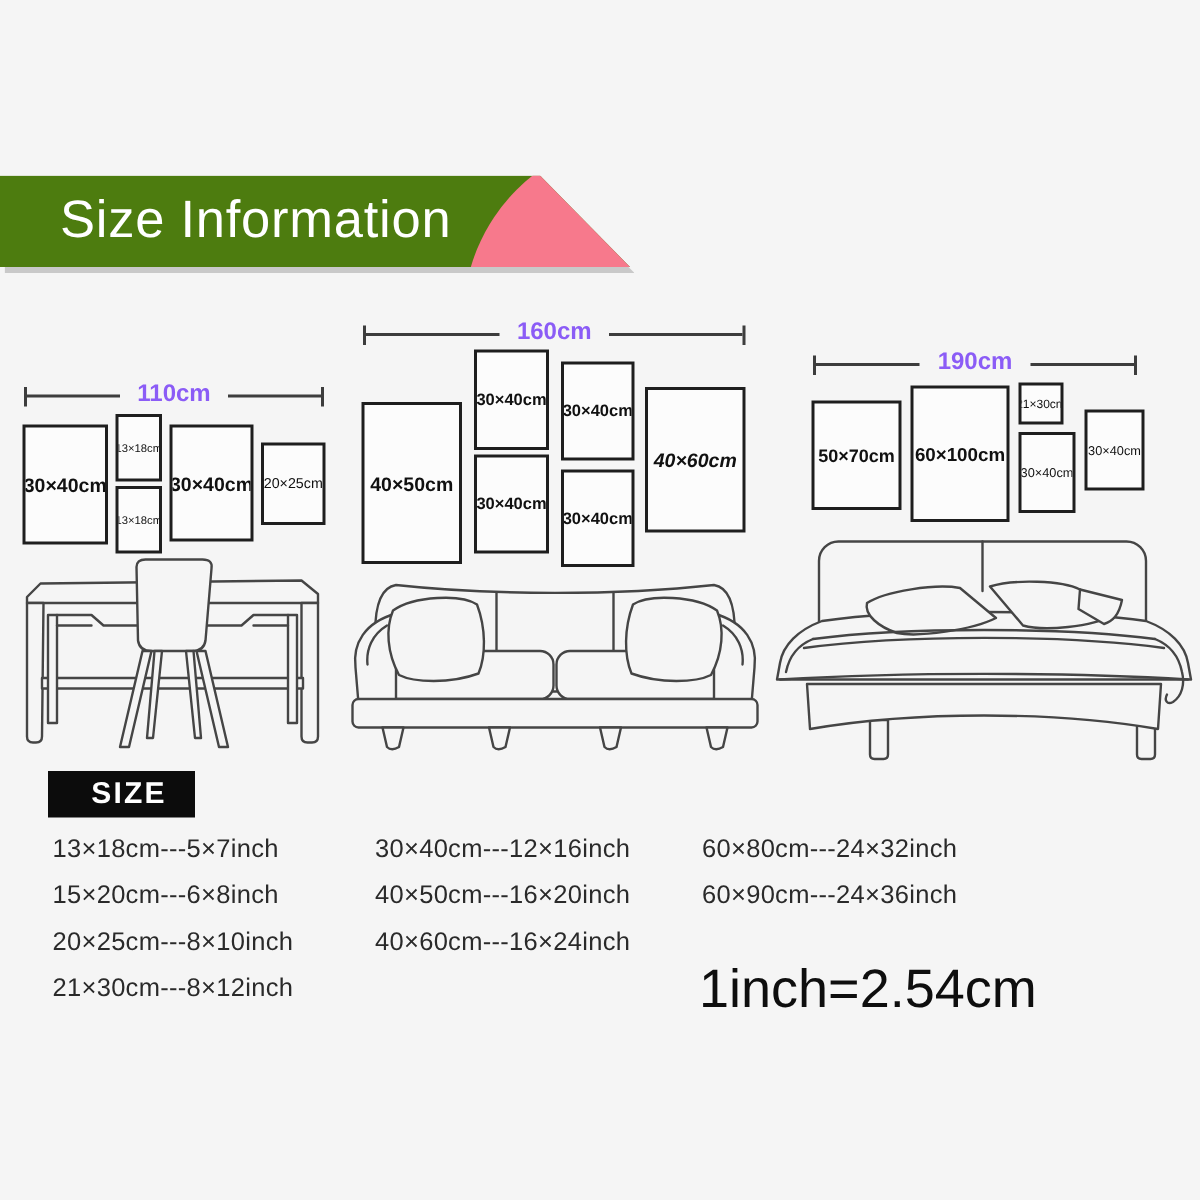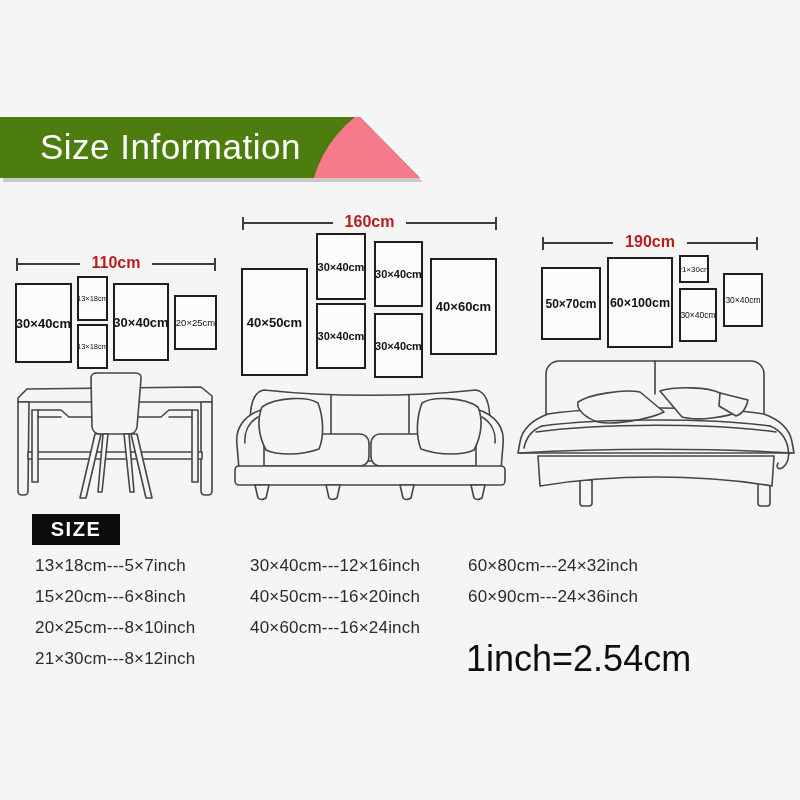--- a/index.html
+++ b/index.html
@@ -30,21 +30,21 @@
   }
 
   
   .frame{
     position:absolute;box-sizing:border-box;
     border:2px solid #1e1e1e;background:#fcfcfc;
     display:flex;align-items:center;justify-content:center;
     color:#111;white-space:nowrap;overflow:hidden;
   }
   .dim{
-    position:absolute;height:14px;display:flex;align-items:center;color:#b91c1c;
+    position:absolute;height:14px;display:flex;align-items:center;color:#8b5cf6;
   }
   .dim .tick{width:2px;height:13px;background:#3d3d3d;}
   .dim .seg{flex:1;height:2px;background:#3d3d3d;}
   .dim .lbl{margin:0 12px;font-size:16px;font-weight:700;transform:translateY(-1px);white-space:nowrap;}
 
   
   .furniture{position:absolute;}
   .furniture g{fill:#f5f5f5;stroke:#454545;stroke-width:1.6;stroke-linejoin:round;stroke-linecap:round;}
   .furniture .nofill{fill:none;}
 
@@ -109,21 +109,21 @@
     <div class="frame" style="left: 316px; top: 303px; width: 50px; height: 66px;">
       <span style="font-size: 11px; font-weight: 700;">30×40cm</span>
     </div>
     <div class="frame" style="left: 374px; top: 241px; width: 49px; height: 66px;">
       <span style="font-size: 11px; font-weight: 700;">30×40cm</span>
     </div>
     <div class="frame" style="left: 374px; top: 313px; width: 49px; height: 65px;">
       <span style="font-size: 11px; font-weight: 700;">30×40cm</span>
     </div>
     <div class="frame" style="left: 430px; top: 258px; width: 67px; height: 97px;">
-      <span style="font-size: 13px; font-weight: 700;">40×60cm</span>
+      <span style="font-size: 13px; font-weight: 700; font-style: italic;">40×60cm</span>
     </div>
     <div class="dim" style="left: 542px; top: 236px; width: 216px;">
       <span class="tick"></span>
       <span class="seg"></span>
       <span class="lbl">190cm</span>
       <span class="seg"></span>
       <span class="tick"></span>
     </div>
     <div class="frame" style="left: 541px; top: 267px; width: 60px; height: 73px;">
       <span style="font-size: 12px; font-weight: 700;">50×70cm</span>
@@ -191,21 +191,21 @@
     <path class="nofill" d="M24 76 C90 67 198 67 264 76"></path>
     <path class="nofill" d="M30 70 C20 74 14 82 12 92"></path>
     <path class="nofill" d="M258 70 C268 74 274 82 276 92 C278 100 276 108 270 112 C266 114 264 111 266 107"></path>
     <path class="nofill" d="M8 97 C90 92 198 92 280 97"></path>
     <path d="M68 124 h12 v23 q0 3 -3 3 h-6 q-3 0 -3 -3 Z"></path>
     <path d="M246 124 h12 v23 q0 3 -3 3 h-6 q-3 0 -3 -3 Z"></path>
     <path d="M26 100 L262 100 L260 130 C190 118 98 118 28 130 Z"></path>
   </g>
 </svg>
 
-<div id="size-heading" style="background: rgb(12, 12, 12);">SIZE</div>
+<div id="size-heading" style="background: rgb(12, 12, 12); padding-left: 10px;">SIZE</div>
 
 <div class="size-col" id="size-col-1" style="left:35px">
     <div class="row">13×18cm---5×7inch</div>
     <div class="row">15×20cm---6×8inch</div>
     <div class="row">20×25cm---8×10inch</div>
     <div class="row">21×30cm---8×12inch</div>
   </div>
 <div class="size-col" id="size-col-2" style="left:250px">
     <div class="row">30×40cm---12×16inch</div>
     <div class="row">40×50cm---16×20inch</div>

